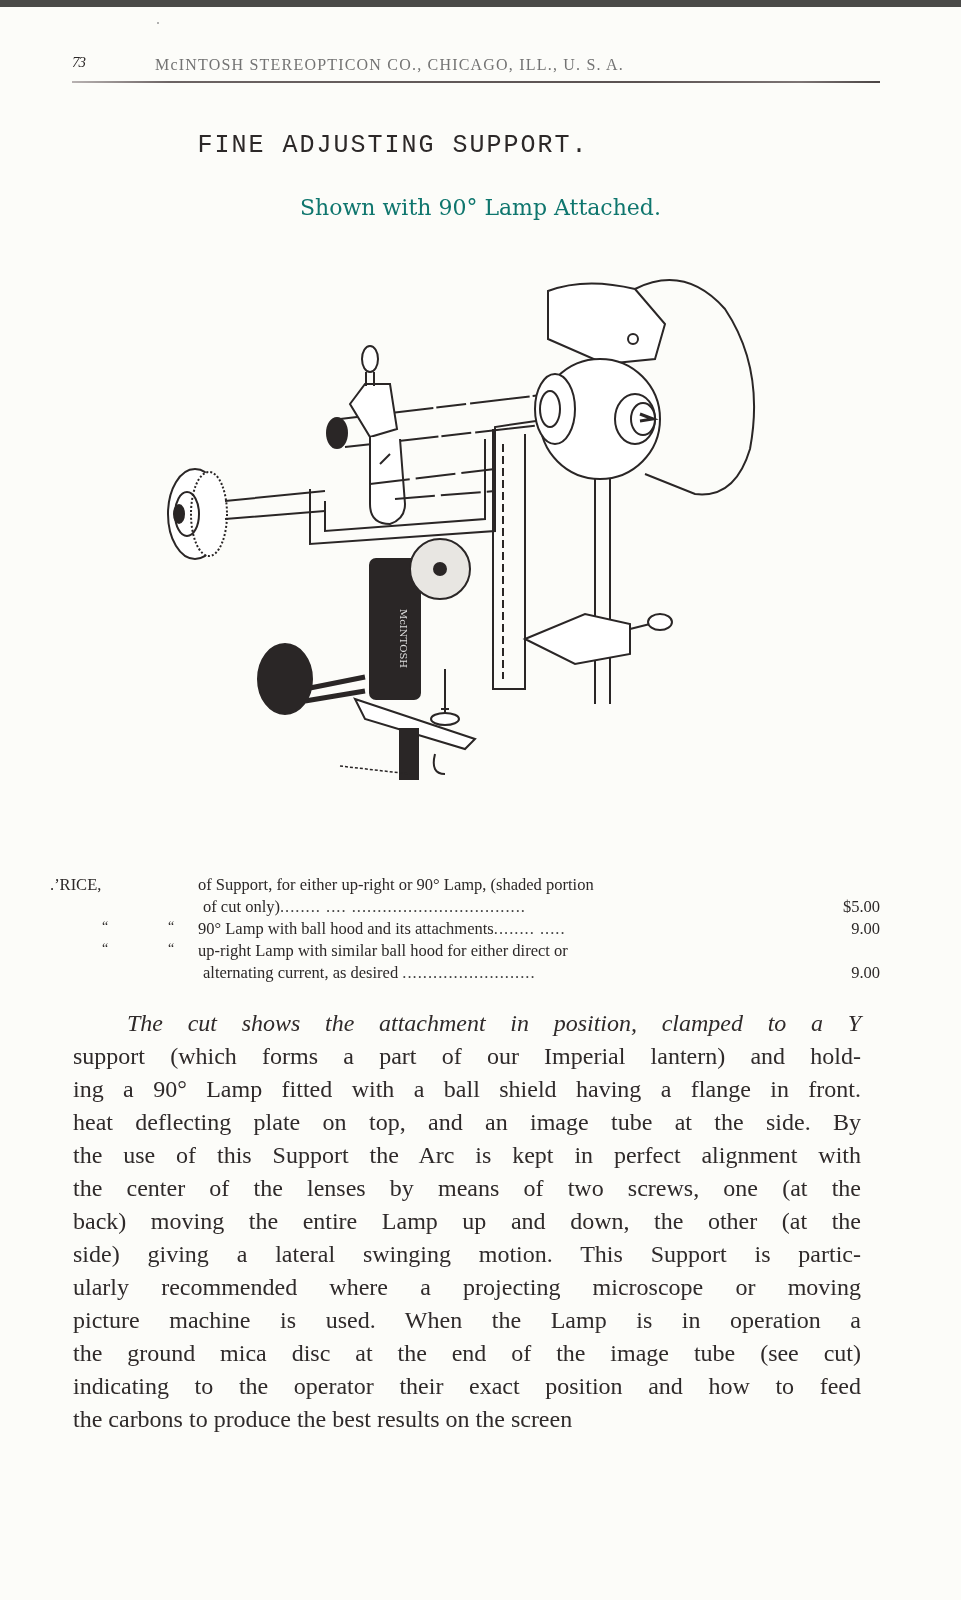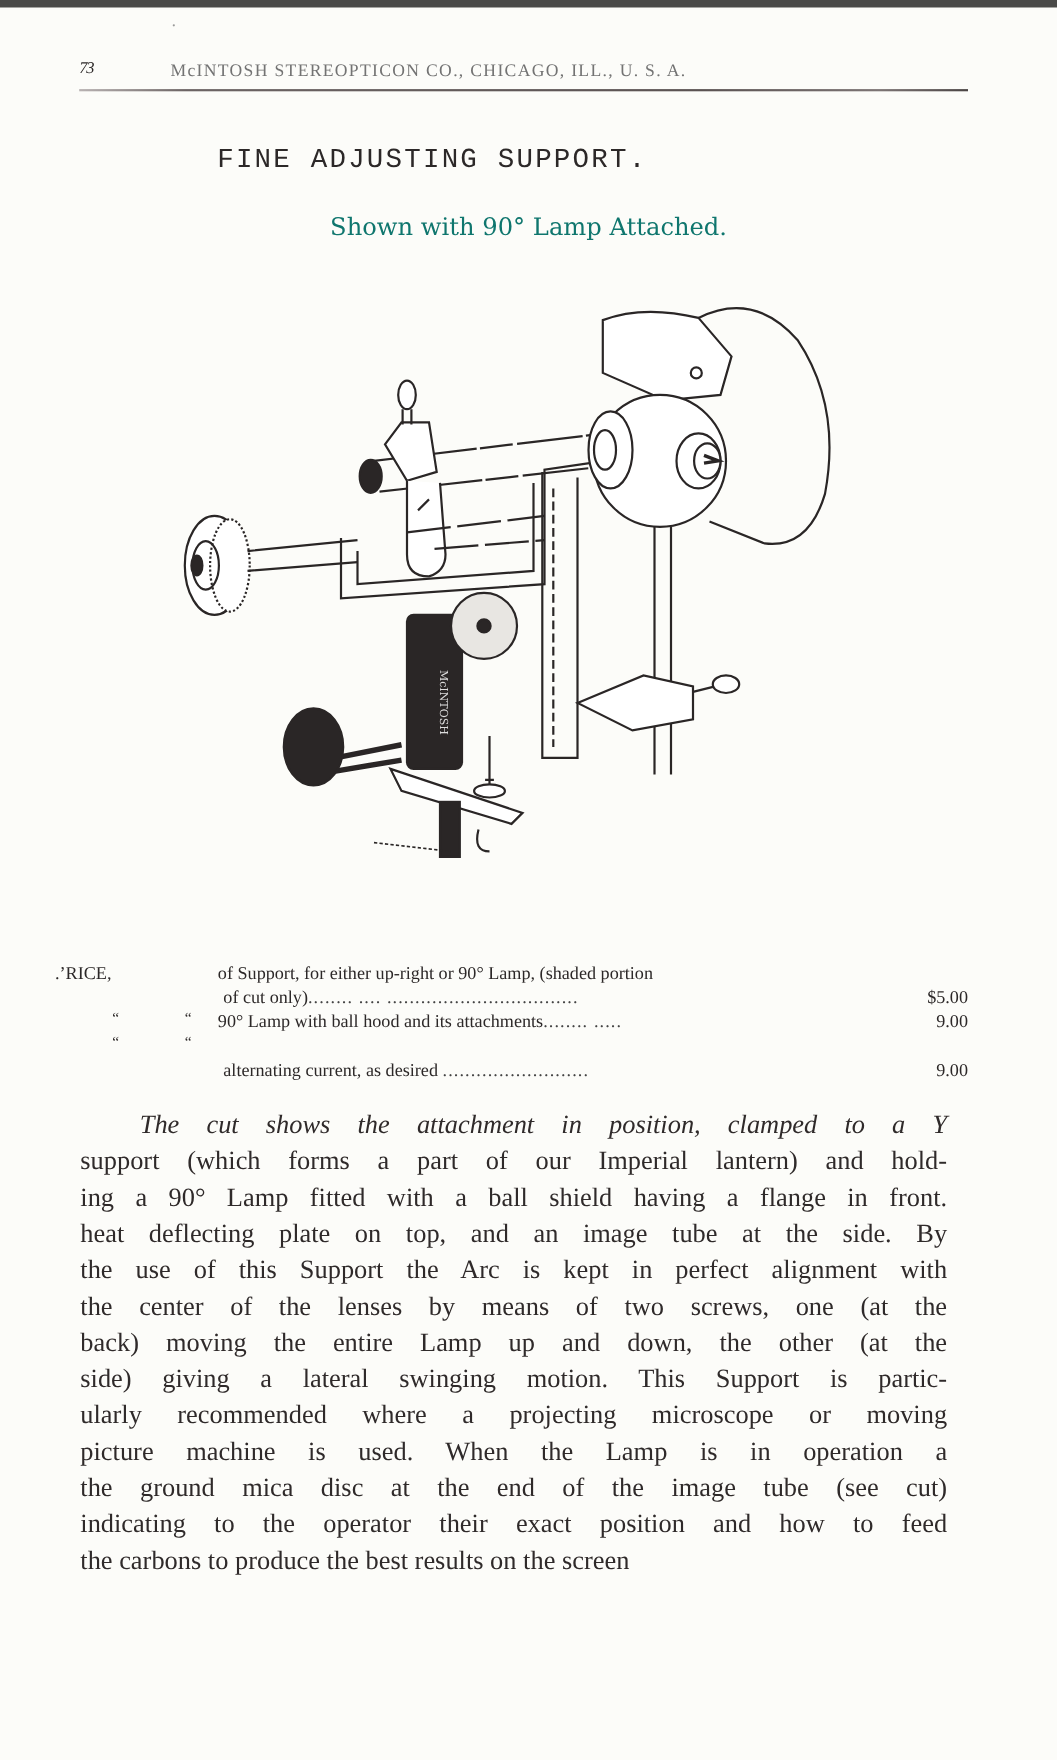--- a/index.html
+++ b/index.html
@@ -156,20 +156,21 @@
     </div>
     <div class="price-row">
       <span class="ditto1">“</span>
       <span class="ditto2">“</span>
       <span class="desc"><span>90° Lamp with ball hood and its attachments</span><span class="dots">........ .....</span></span>
       <span class="amt">9.00</span>
     </div>
     <div class="price-row">
       <span class="ditto1">“</span>
       <span class="ditto2">“</span>
+      <span class="desc">up-right Lamp with similar ball hood for either direct or</span>
     </div>
     <div class="price-row">
       <span class="desc" style="left:153px"><span>alternating current, as desired</span> <span class="dots">..........................</span></span>
       <span class="amt">9.00</span>
     </div>
   </div>
 
   <div class="body-text">
     <span class="line first">The cut shows the attachment in position, clamped to a Y</span>
     <span class="line">support (which forms a part of our Imperial lantern) and hold-</span>

